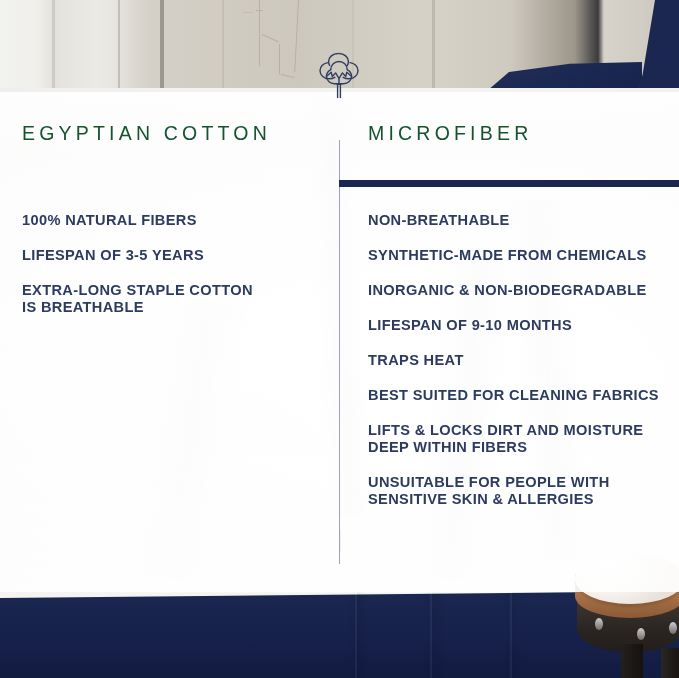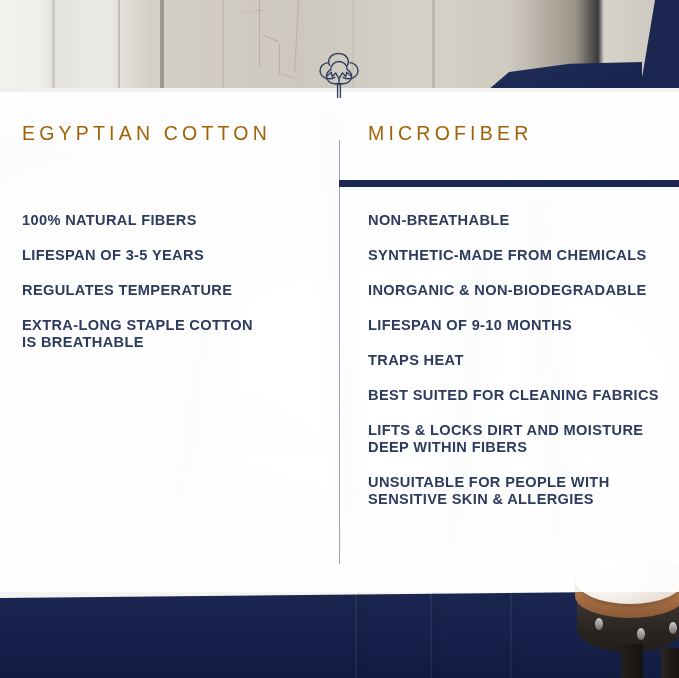--- a/index.html
+++ b/index.html
@@ -221,21 +221,21 @@
     top: 0;
     width: 320px;
   }
   .col-left  { left: 22px; }
   .col-right { left: 368px; }
 
   .col-title {
     font-size: 19.5px;
     font-weight: 400;
     letter-spacing: 4.2px;
-    color: #a16207;
+    color: #14532d;
     margin: 0;
     padding-top: 30px;
     white-space: nowrap;
   }
 
   .feature-list {
     list-style: none;
     margin: 0;
     padding: 0;
     position: absolute;
@@ -326,21 +326,20 @@
     </svg>
 
     <div class="divider"></div>
     <div class="navy-bar"></div>
 
     <div class="col col-left">
       <h2 class="col-title">EGYPTIAN COTTON</h2>
       <ul class="feature-list">
         <li class="feature-item">100% NATURAL FIBERS</li>
         <li class="feature-item">LIFESPAN OF 3-5 YEARS</li>
-        <li class="feature-item">REGULATES TEMPERATURE</li>
         <li class="feature-item">EXTRA-LONG STAPLE COTTON
 IS BREATHABLE</li>
       </ul>
     </div>
 
     <div class="col col-right">
       <h2 class="col-title">MICROFIBER</h2>
       <ul class="feature-list">
         <li class="feature-item">NON-BREATHABLE</li>
         <li class="feature-item">SYNTHETIC-MADE FROM CHEMICALS</li>

